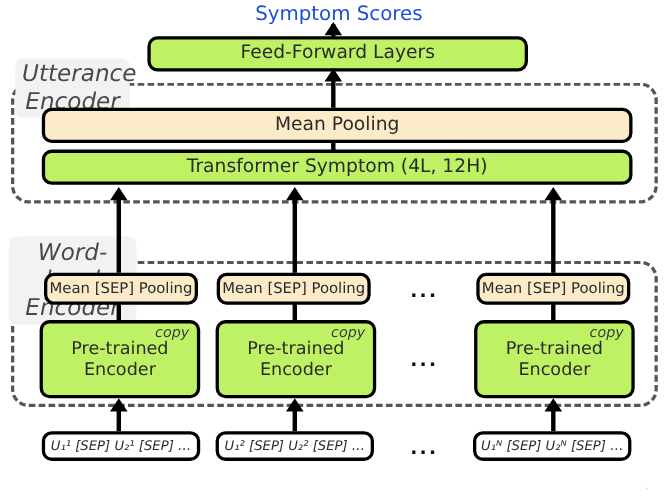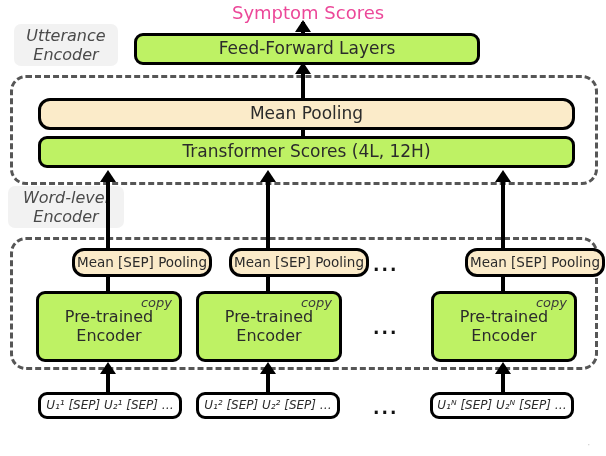--- a/index.html
+++ b/index.html
@@ -24,21 +24,21 @@
     border-radius: 9px;
     display: flex;
     align-items: center;
     justify-content: center;
     text-align: center;
     color: #2b2b2b;
     line-height: 1.15;
     white-space: nowrap;
   }
   .blue   { background: #bef264; }
-  .yellow { background: #fbebc9; border-radius: 12px; }
+  .yellow { background: #fbebc9; }
   .white  { background: #ffffff; }
 
   
   .group {
     position: absolute;
     box-sizing: border-box;
     border: 3.5px dashed #565656;
     border-radius: 16px;
     background: transparent;
   }
@@ -67,38 +67,38 @@
     width: 0;
     height: 0;
     border-left: 8px solid transparent;
     border-right: 8px solid transparent;
     border-bottom: 12px solid #000000;
   }
 
   
   .freetext {
     position: absolute;
-    color: #ec4899;
+    color: #1d4ed8;
     white-space: nowrap;
   }
   .dots {
     position: absolute;
     color: #111111;
     font-weight: 700;
     letter-spacing: 2px;
     white-space: nowrap;
   }
 
   
   .t-title   { font-size: 18px; }
   .t-box-lg  { font-size: 17px; }
   .t-box-md  { font-size: 16px; }
-  .t-box-sm  { font-size: 13.5px; margin-left: 32px; }
+  .t-box-sm  { font-size: 13.5px; }
   .t-tok     { font-size: 12px; font-style: italic; }
-  .t-caption { font-size: 16px; }
+  .t-caption { font-size: 21px; margin-top: 29px; }
 
   
   .copy-badge {
     position: absolute;
     top: 2px;
     right: 7px;
     font-size: 13px;
     font-style: italic;
     color: #3a3a3a;
     text-align: center;
@@ -138,21 +138,21 @@
   <div class="conn" style="left:301px; top:72px; height:26px;"></div>
   <div class="arrowhead" style="left:295px; top:62px;"></div>
 
   <div class="node yellow t-box-lg" style="left:38px; top:98px; width:537px; height:32px;">
     <span>Mean Pooling</span>
   </div>
 
   <div class="conn" style="left:301px; top:128px; height:12px;"></div>
 
   <div class="node blue t-box-lg" style="left:38px; top:136px; width:537px; height:32px;">
-    <span>Transformer Scores (4L, 12H)</span>
+    <span>Transformer Symptom (4L, 12H)</span>
   </div>
 
   <div class="group" style="left:10px; top:237px; width:588px; height:133px;"></div>
   <div class="caption t-caption" style="left:8px; top:186px; width:116px;">
     <span>Word-level</span><br>
     <span>Encoder</span>
   </div>
 
   <div class="conn" style="left:106px; top:180px; height:68px;"></div>
   <div class="arrowhead" style="left:100px; top:170px;"></div>

